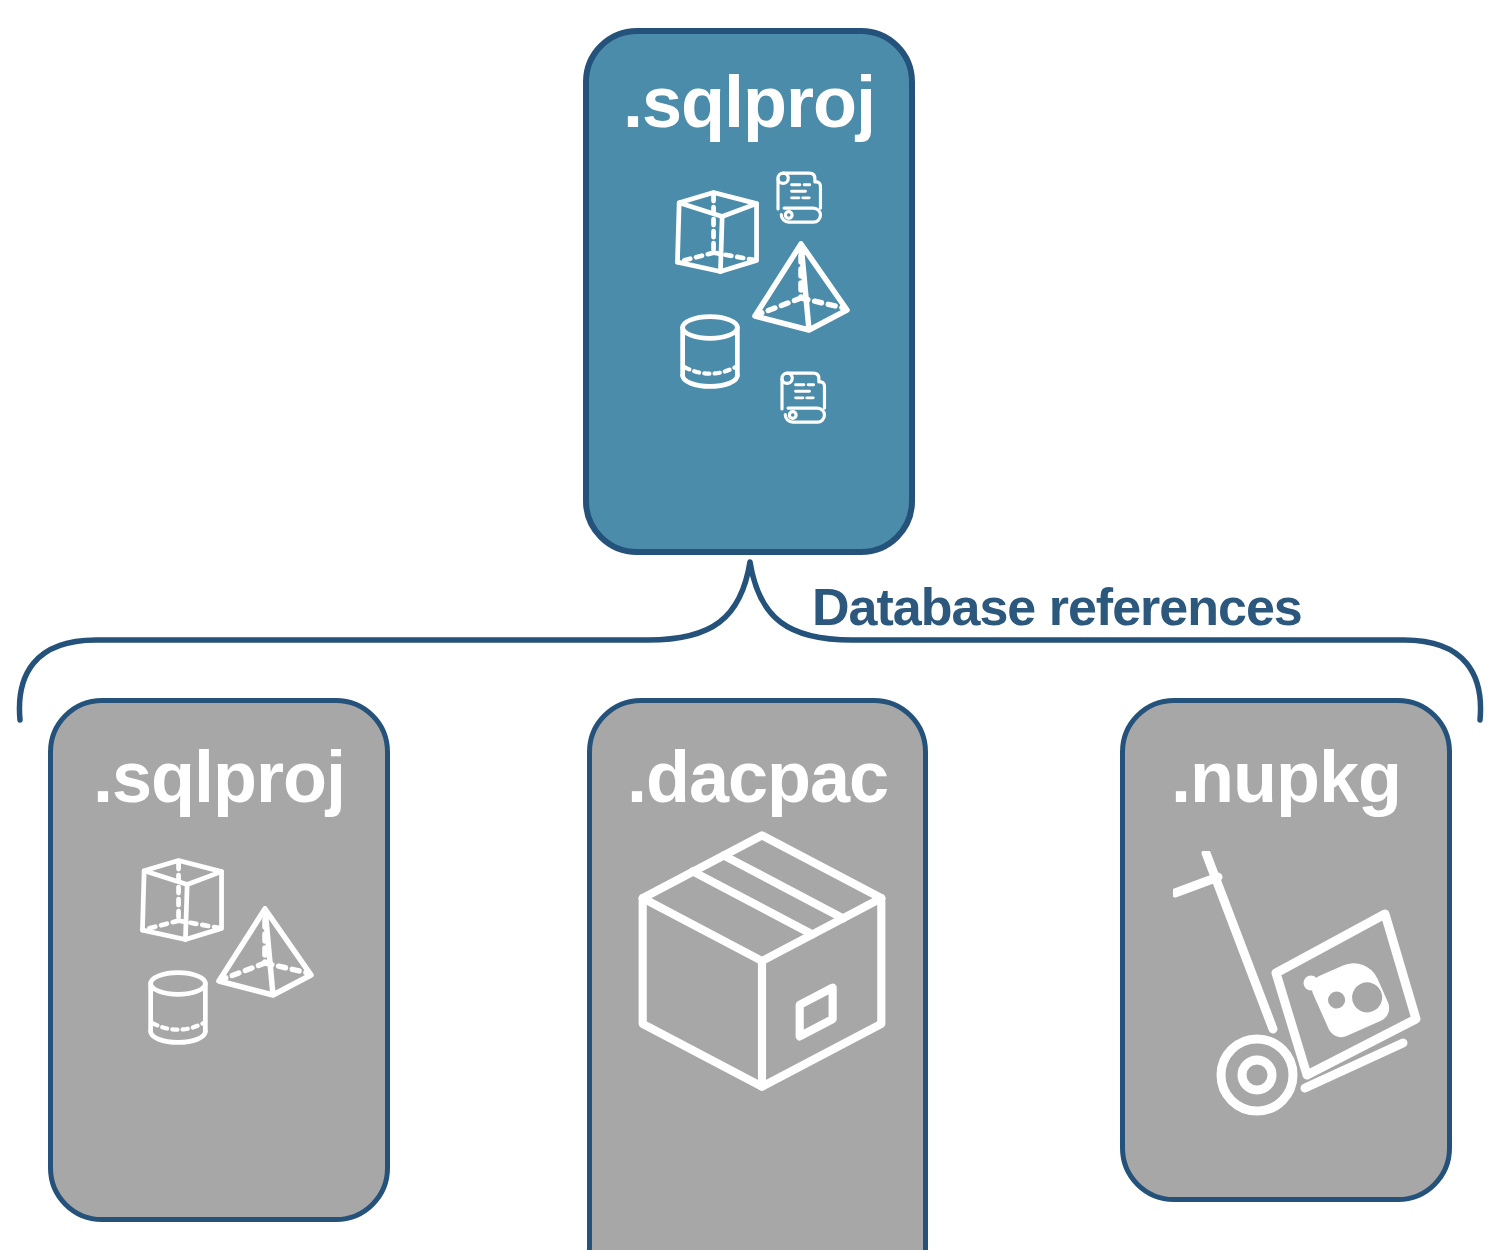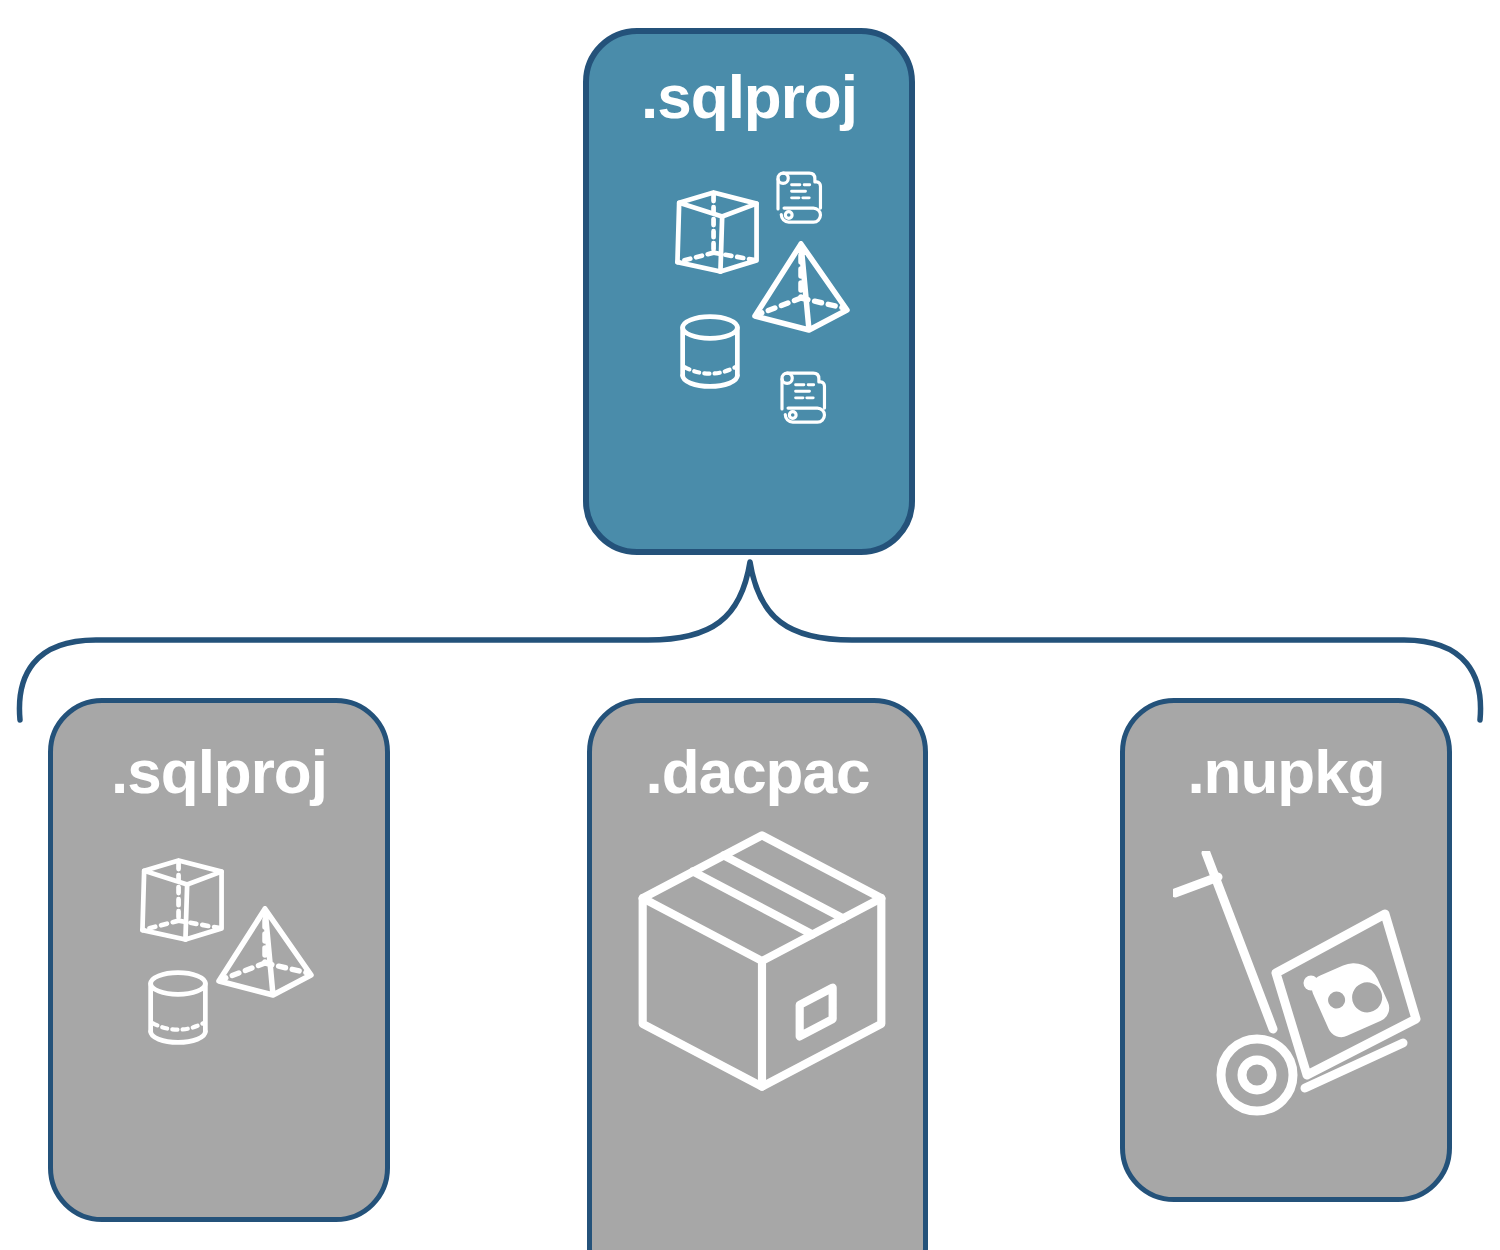--- a/index.html
+++ b/index.html
@@ -32,21 +32,21 @@
     border-radius:54px;
   }
   .node.secondary{border-width:5px;background:var(--secondary-fill);}
   .node.primary{background:var(--primary-fill);}
   #node-main{left:583px;top:28px;width:332px;height:527px;}
   #node-sqlproj{left:48px;top:698px;width:342px;height:524px;}
   #node-dacpac{left:587px;top:698px;width:341px;height:604px;}
   #node-nupkg{left:1120px;top:698px;width:332px;height:504px;}
   .node-title{
     position:absolute;left:0;right:0;margin:0;text-align:center;
-    font-size:62px;font-weight:700;letter-spacing:-1px;line-height:1;
+    font-size:72px;font-weight:700;letter-spacing:-1px;line-height:1;
     color:#FFFFFF;
   }
   #node-main .node-title{top:32px;}
   .node.secondary .node-title{top:38px;}
   .icon{
     position:absolute;
     stroke:var(--icon-stroke);fill:none;
     stroke-linecap:round;stroke-linejoin:round;
     overflow:visible;
   }
@@ -121,20 +121,21 @@
     </symbol>
   </defs>
 </svg>
 
 <div class="canvas">
 
   <svg class="brace" viewBox="0 0 1500 1250">
     <path d="M 20 720 C 16 676 34 640 96 640 L 648 640 C 712 640 741 618 750 562 C 759 618 788 640 852 640 L 1404 640 C 1466 640 1484 676 1480 720"></path>
   </svg>
 
+  <div class="ref-label">Database references</div>
 
   <section class="node primary" id="node-main">
     <h2 class="node-title">.sqlproj</h2>
     <svg class="icon" style="left:182px;top:132px;width:56px;height:58px">
         <use href="#sym-scroll"></use>
       </svg>
     <svg class="icon" style="left:85px;top:155px;width:86px;height:86px">
         <use href="#sym-cube"></use>
       </svg>
     <svg class="icon" style="left:160px;top:204px;width:104px;height:96px">

